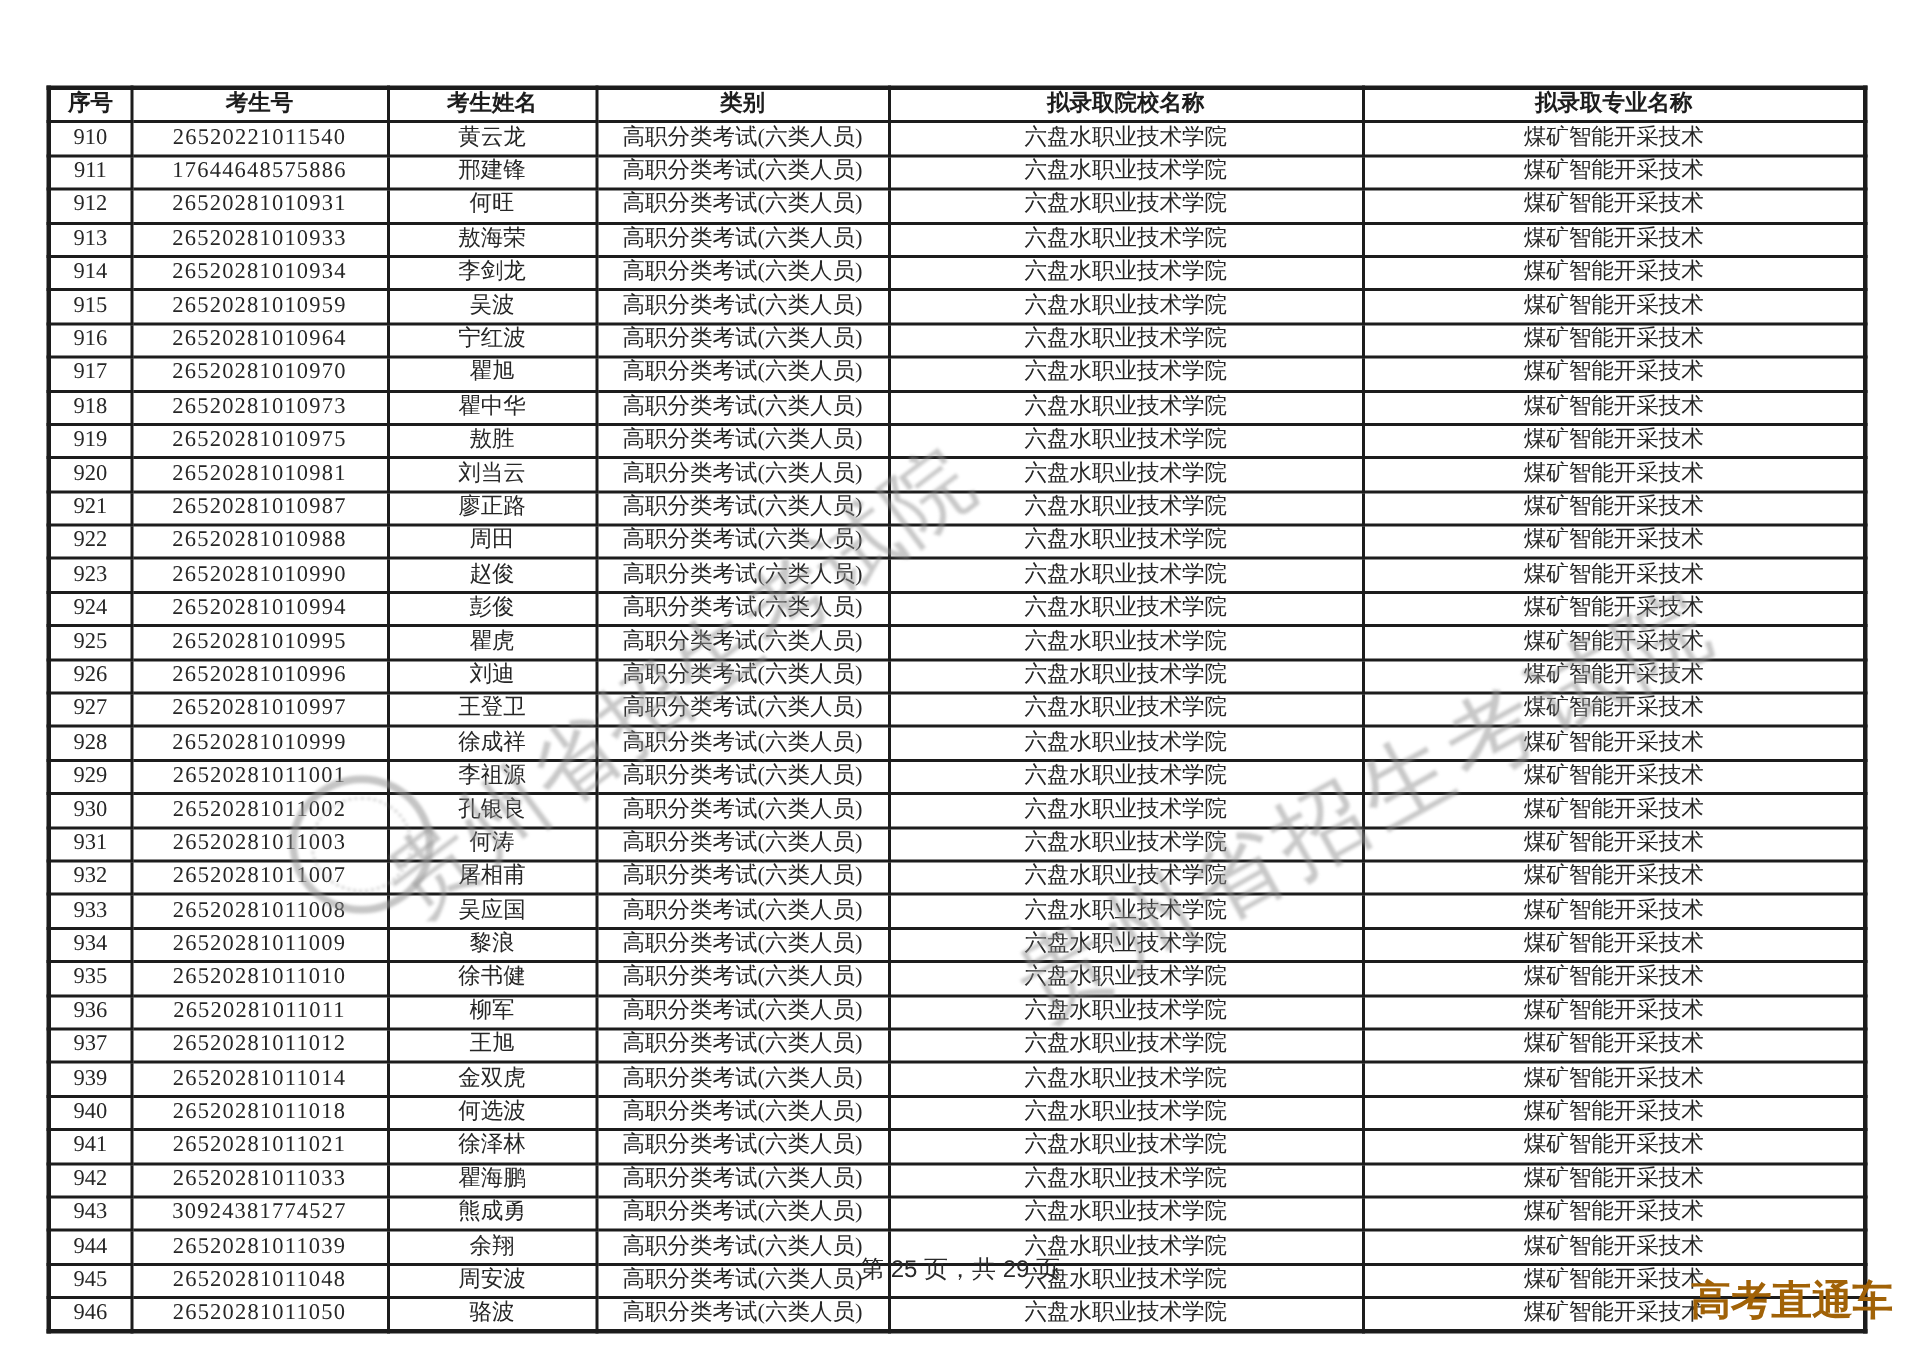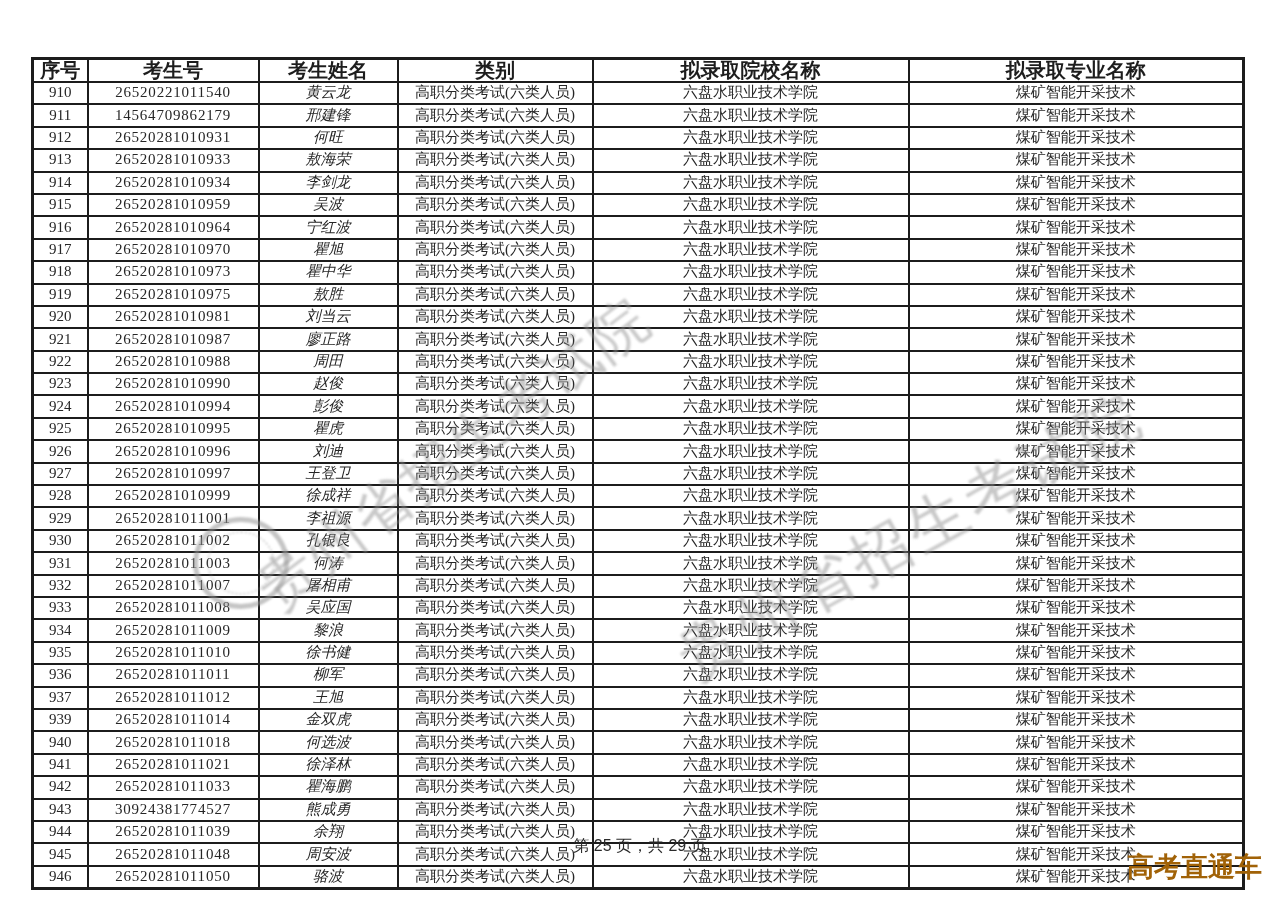--- a/index.html
+++ b/index.html
@@ -32,26 +32,26 @@
     height: 20.4px;
     text-align: center;
     vertical-align: middle;
     white-space: nowrap;
     overflow: hidden;
     color: #262626;
     font-size: 15px;
     line-height: 1.05;
   }
   table.roster th {
-    font-size: 20px;
+    font-size: 15px;
     font-weight: bold;
     color: #1d1d1d;
   }
   td.c-num { letter-spacing: 0.8px; font-size: 15.5px; margin-left: 20px; }
-  td.c-name { font-size: 15.5px; font-style: italic; }
+  td.c-name { font-size: 15.5px; }
   td.c-cat  { font-size: 15.5px; }
   td.c-school { font-size: 15.5px; }
   td.c-major { font-size: 15.5px; }
 
   
   .wm { position: absolute; pointer-events: none; z-index: 5; }
   .wm-seal {
     left: 193px; top: 517px;
     width: 86px; height: 82px;
     border: 5px solid rgba(150,150,150,0.55);
@@ -133,21 +133,21 @@
         <tr>
     <td class="c-serial">910</td>
     <td class="c-num">26520221011540</td>
     <td class="c-name">黄云龙</td>
     <td class="c-cat">高职分类考试(六类人员)</td>
     <td class="c-school">六盘水职业技术学院</td>
     <td class="c-major">煤矿智能开采技术</td>
   </tr>
         <tr>
     <td class="c-serial">911</td>
-    <td class="c-num">14564709862179</td>
+    <td class="c-num">17644648575886</td>
     <td class="c-name">邢建锋</td>
     <td class="c-cat">高职分类考试(六类人员)</td>
     <td class="c-school">六盘水职业技术学院</td>
     <td class="c-major">煤矿智能开采技术</td>
   </tr>
         <tr>
     <td class="c-serial">912</td>
     <td class="c-num">26520281010931</td>
     <td class="c-name">何旺</td>
     <td class="c-cat">高职分类考试(六类人员)</td>

